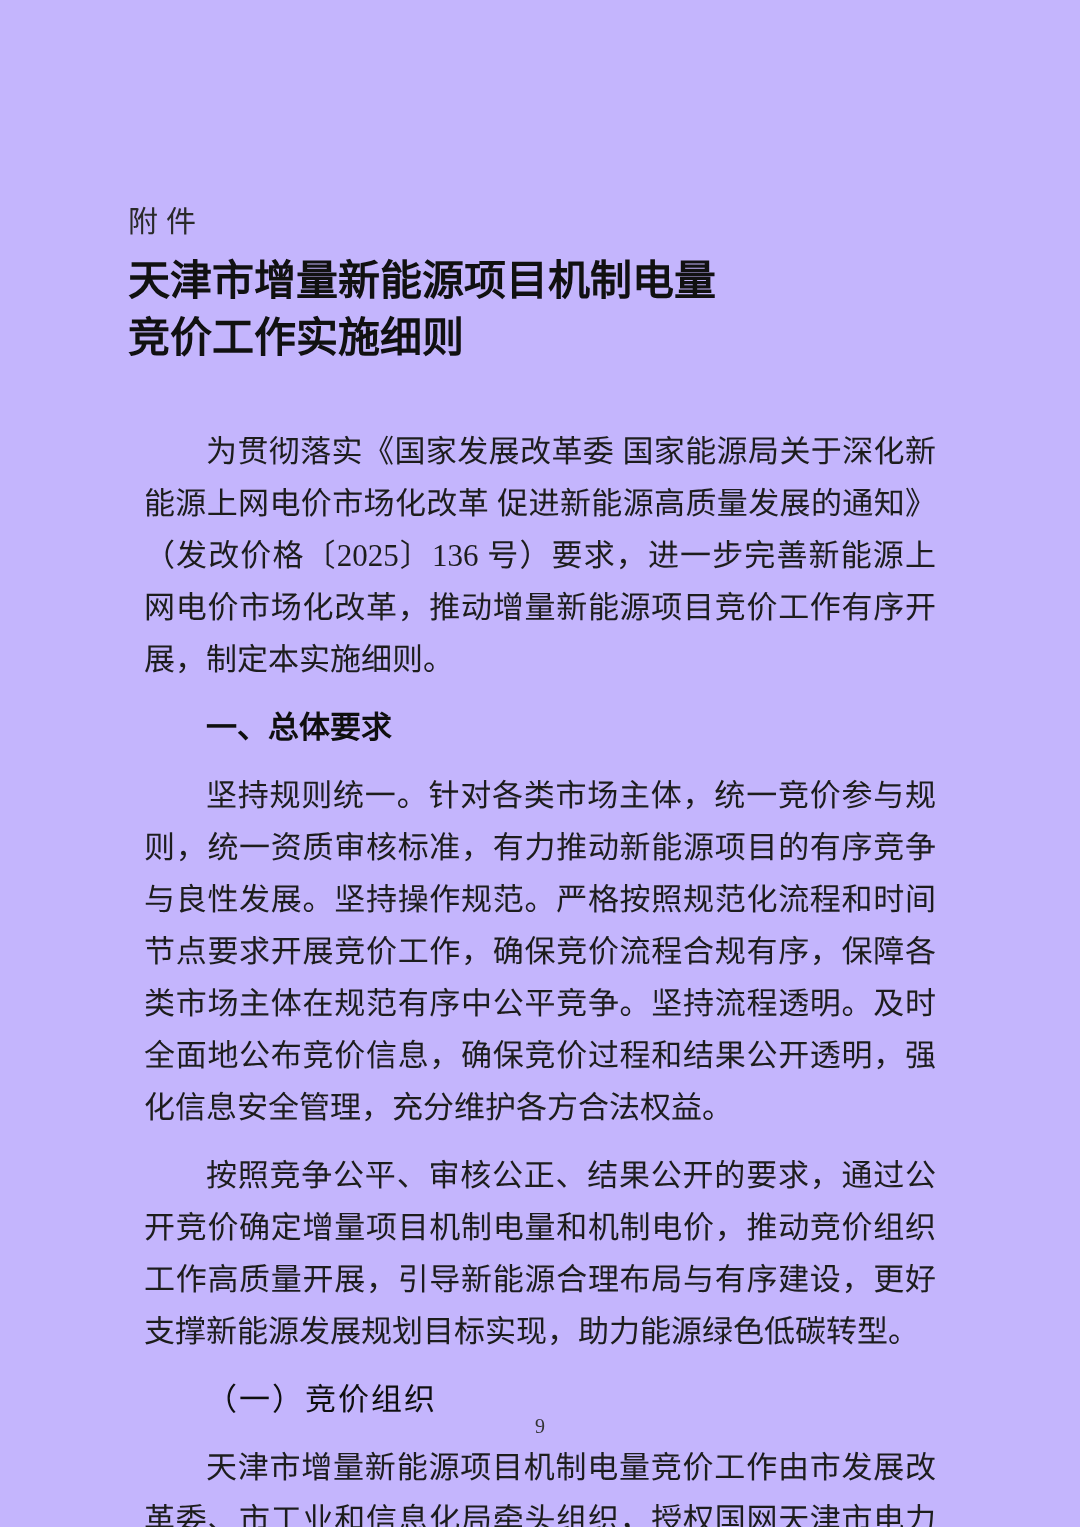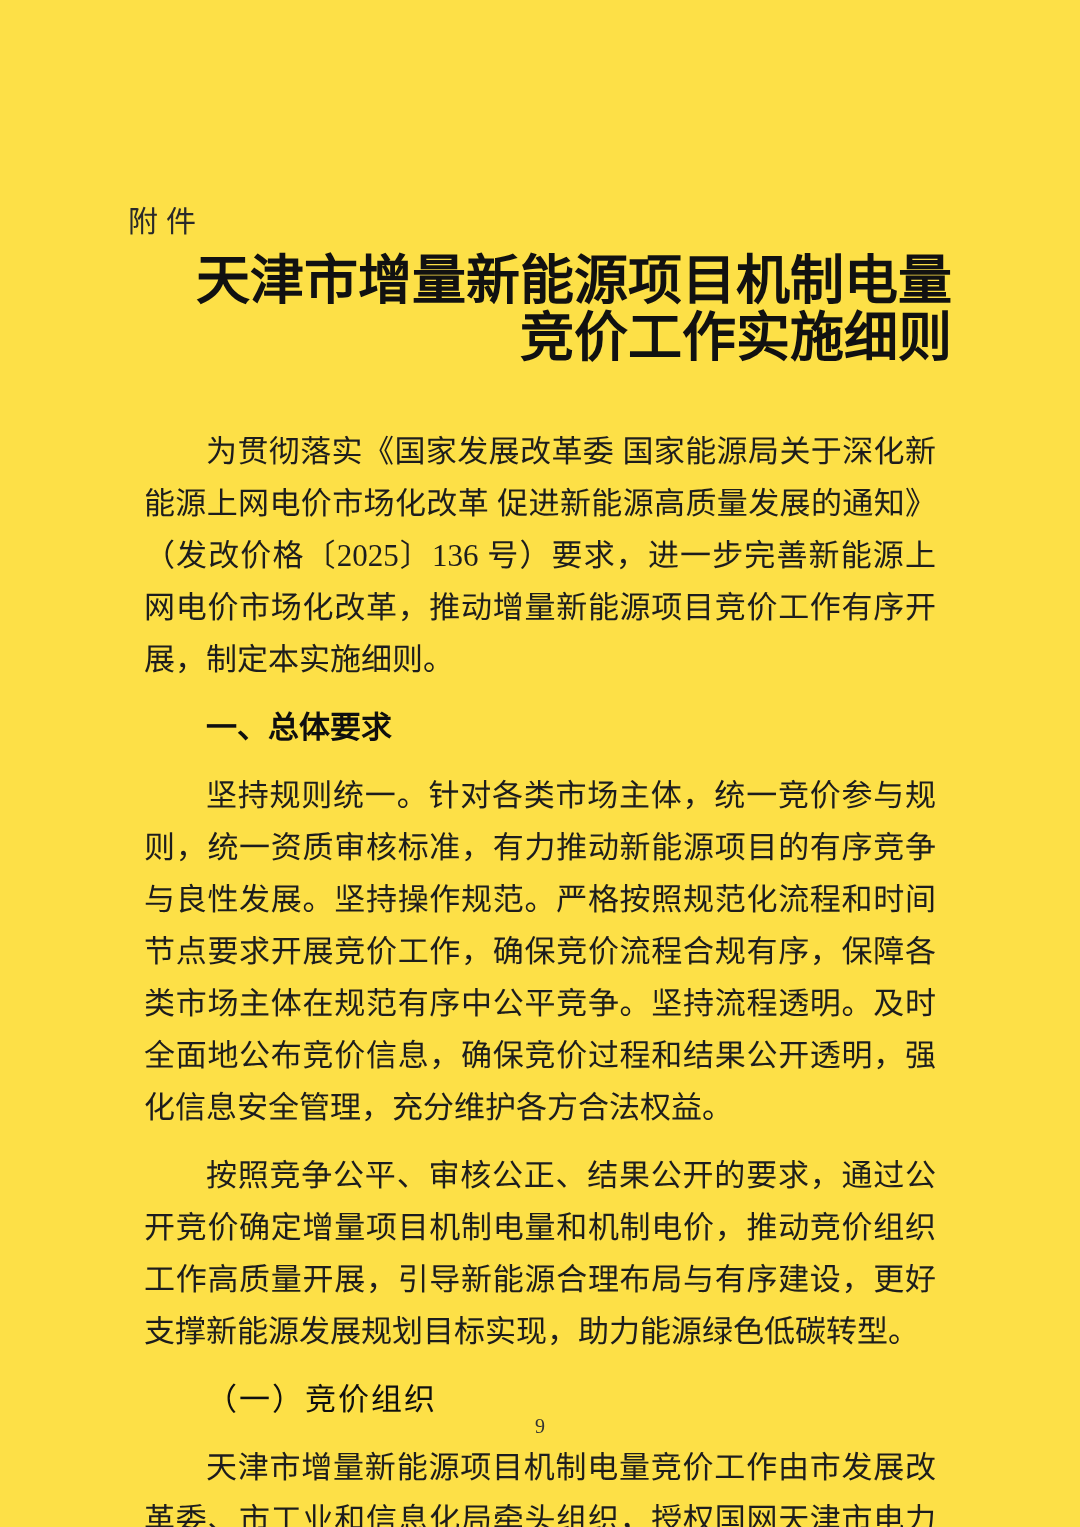--- a/index.html
+++ b/index.html
@@ -5,44 +5,44 @@
   html, body {
     margin: 0;
     padding: 0;
     background: #ffffff;
   }
   .page {
     position: relative;
     width: 1080px;
     height: 1527px;
     margin: 0 auto;
-    background: #fde047;
+    background: #c4b5fd;
     color: #1d1d1d;
     font-family: "Liberation Serif", serif;
     overflow: hidden;
   }
   .content {
     position: absolute;
     left: 128px;
     top: 202px;
     width: 824px;
   }
   .attachment-label {
     font-size: 30px;
     line-height: 40px;
     letter-spacing: 8px;
     color: #2a2a2a;
     font-family: "Liberation Serif", serif;
   }
   .doc-title {
     margin: 10px 0 0 0;
-    text-align: right;
+    text-align: left;
     font-family: "Liberation Sans", sans-serif;
     font-weight: 700;
-    font-size: 54px;
+    font-size: 42px;
     line-height: 57px;
     color: #111111;
   }
   .body-text {
     margin-top: 60px;
     font-size: 31px;
     line-height: 52px;
     text-align: justify;
     color: #1d1d1d;
   }

